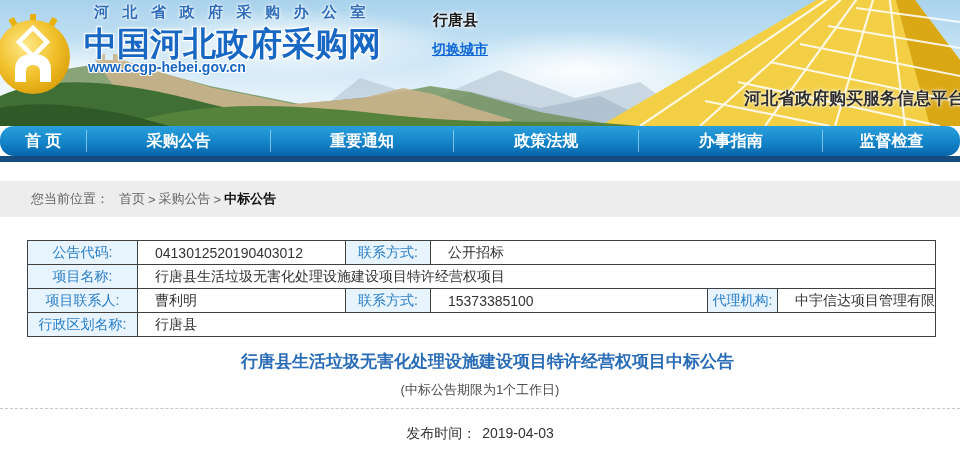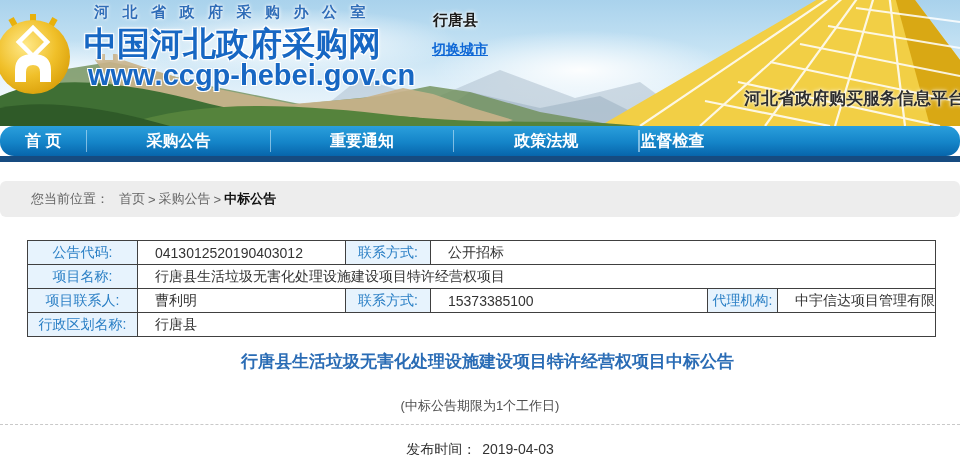--- a/index.html
+++ b/index.html
@@ -16,21 +16,21 @@
   .banner-art { position:absolute; left:0; bottom:0; width:960px; height:126px; }
 
   .logo-wrap { position:absolute; left:-8px; top:14px; width:84px; height:84px; }
 
   .office-line { position:absolute; left:94px; top:3px; font-size:15px; font-weight:bold;
                  color:#2f6db8; letter-spacing:13.5px; white-space:nowrap;
                  text-shadow:0 0 2px #fff,0 0 4px #fff; }
   .site-name { position:absolute; left:84px; top:22px; font-size:33px; font-weight:bold;
                color:#1767c3; white-space:nowrap;
                text-shadow:-1px -1px 0 #fff,1px -1px 0 #fff,-1px 1px 0 #fff,1px 1px 0 #fff,0 0 4px #fff; }
-  .site-url { position:absolute; left:88px; top:59px; font-size:29px; font-weight:bold;
+  .site-url { position:absolute; left:88px; top:59px; font-size:14px; font-weight:bold;
               color:#1767c3; white-space:nowrap;
               text-shadow:-1px -1px 0 #fff,1px -1px 0 #fff,-1px 1px 0 #fff,1px 1px 0 #fff; }
   .region-name { position:absolute; left:433px; top:11px; font-size:15px; font-weight:bold;
                  color:#1b1b1b; text-shadow:0 0 3px #fff,0 0 5px #fff; }
   .switch-city { position:absolute; left:432px; top:41px; font-size:14px; font-weight:bold;
                  color:#0f68d6; text-decoration:underline; cursor:pointer; }
   .service-text { position:absolute; left:744px; top:87px; font-size:17px; font-weight:bold;
                   color:#2e2e2e; white-space:nowrap;
                   text-shadow:0 0 2px #fff,0 0 4px rgba(255,255,255,.9); }
 
@@ -44,37 +44,37 @@
   .nav-item:nth-child(5){ flex:0 0 19%; }
   .nav-item:nth-child(7){ flex:0 0 19.2%; }
   .nav-item:nth-child(9){ flex:0 0 19%; }
   .nav-item:nth-child(11){ flex:1; }
   .nav-div { width:1px; align-self:center; height:22px; background:rgba(215,238,252,.55); }
   .nav-underline { width:960px; height:6px; background:#164b80; }
 
   
   .breadcrumb-bar { margin-top:19px; width:960px; height:36px; background:#ededed;
                     display:flex; align-items:center; padding-left:31px;
-                    font-size:13px; color:#666;border-radius:6px; }
+                    font-size:13px; color:#666; }
   .breadcrumb-bar .prefix { margin-right:10px; }
   .crumb { color:#666; cursor:pointer; }
   .crumb-sep { margin:0 3px; color:#666; }
   .crumb.current { color:#111; font-weight:bold; cursor:default; }
 
   
   .info-table { margin:23px 0 0 27px; width:908px; border-collapse:collapse;
                 font-size:14px; table-layout:fixed; }
   .info-table th, .info-table td { border:1px solid #404040; height:24px; overflow:hidden; white-space:nowrap; }
   .info-table th { background:#e7f3fd; color:#2a7fc5; font-weight:normal; text-align:center; padding:0 4px; }
   .info-table td { background:#fff; color:#333; text-align:left; padding:0 17px; }
 
   
   .doc-title { margin-top:13px; text-align:center; color:#2a6cb5;
                font-size:17px; font-weight:bold;padding-left:15px; }
-  .doc-subtitle { margin-top:24px; text-align:center; color:#4d4d4d; font-size:13px; }
+  .doc-subtitle { margin-top:8px; text-align:center; color:#4d4d4d; font-size:13px; }
   .dashed-sep { margin-top:9px; width:960px; border-top:1px dashed #c9c9c9; }
   .publish-line { margin-top:16px; text-align:center; font-size:14px; color:#333; }
   .publish-line .pl-label { margin-right:6px; }
 </style>
 </head>
 <body>
 
 <header class="banner">
   <div class="cloud c1"></div>
   <div class="cloud c2"></div>
@@ -141,20 +141,21 @@
 
 <nav class="mainnav">
   <div class="nav-item">首 页</div>
   <div class="nav-div"></div>
   <div class="nav-item">采购公告</div>
   <div class="nav-div"></div>
   <div class="nav-item">重要通知</div>
   <div class="nav-div"></div>
   <div class="nav-item">政策法规</div>
   <div class="nav-div"></div>
+  <div class="nav-item">办事指南</div>
   <div class="nav-div"></div>
   <div class="nav-item">监督检查</div>
 </nav>
 <div class="nav-underline"></div>
 
 <div class="breadcrumb-bar">
   <span class="prefix">您当前位置：</span>
   <span class="crumb">首页</span>
   <span class="crumb-sep">&gt;</span>
   <span class="crumb">采购公告</span>

